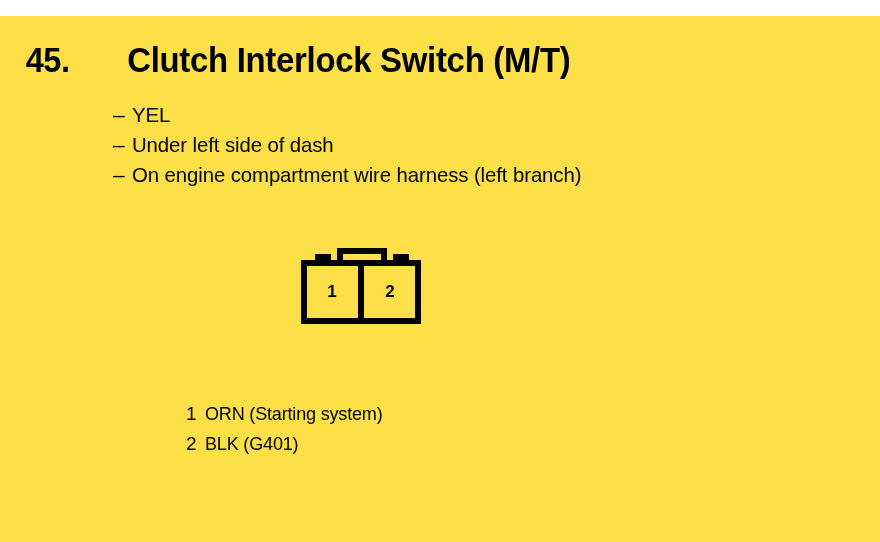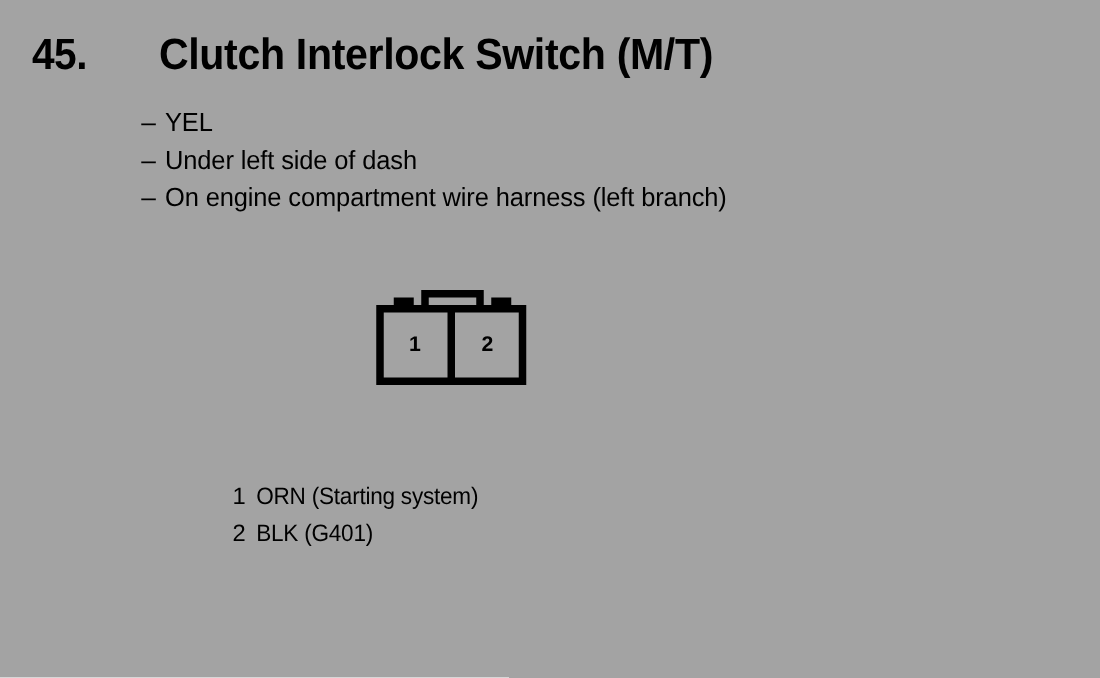--- a/index.html
+++ b/index.html
@@ -14,21 +14,22 @@
     position: relative;
     overflow: hidden;
     font-family: "Liberation Sans", sans-serif;
     color: #000000;
     -webkit-font-smoothing: none;
   }
 
   .page {
     position: absolute;
     inset: 0;
-    background: #a3a3a3;
+    background: #fde047;
+    margin-top: 16px;
   }
 
   
   .header {
     position: absolute;
     left: 24px;
     top: 26px;
     display: flex;
     align-items: baseline;
     white-space: nowrap;

